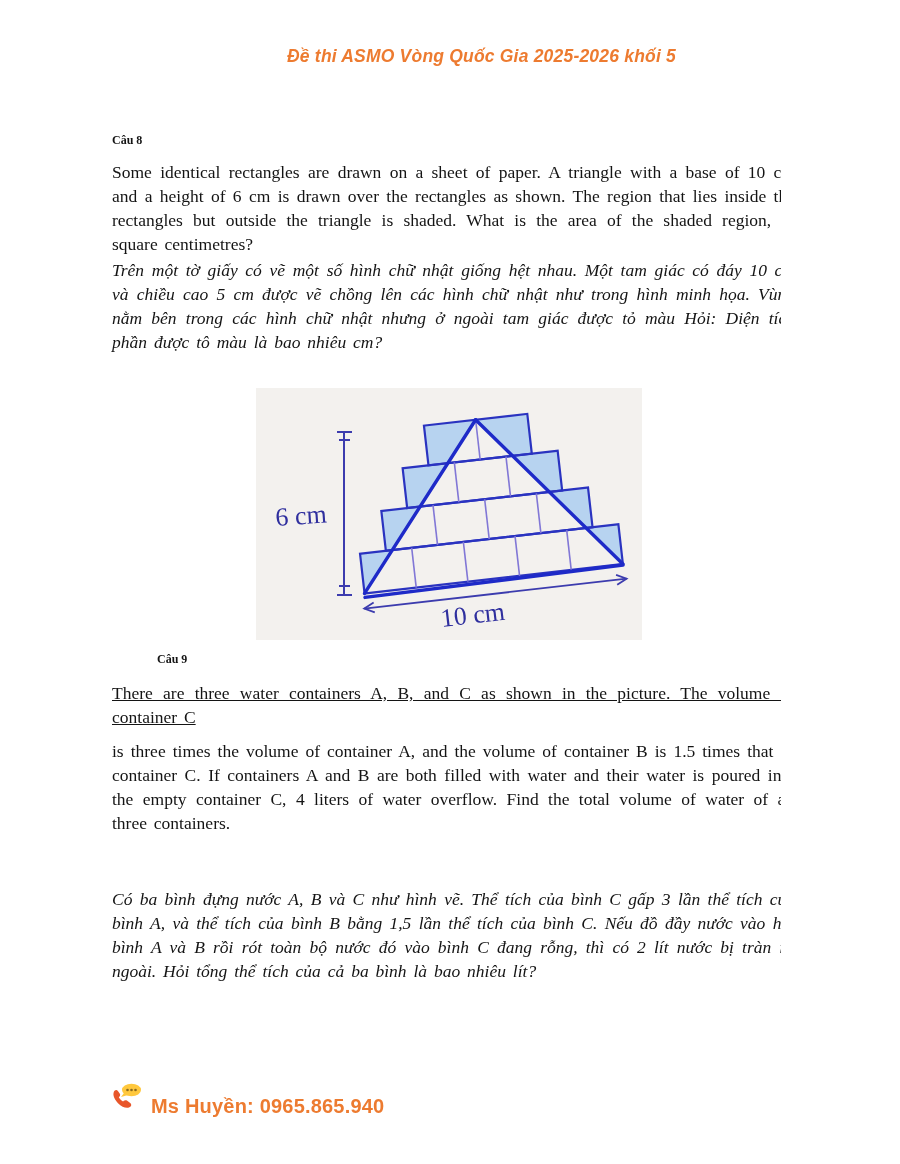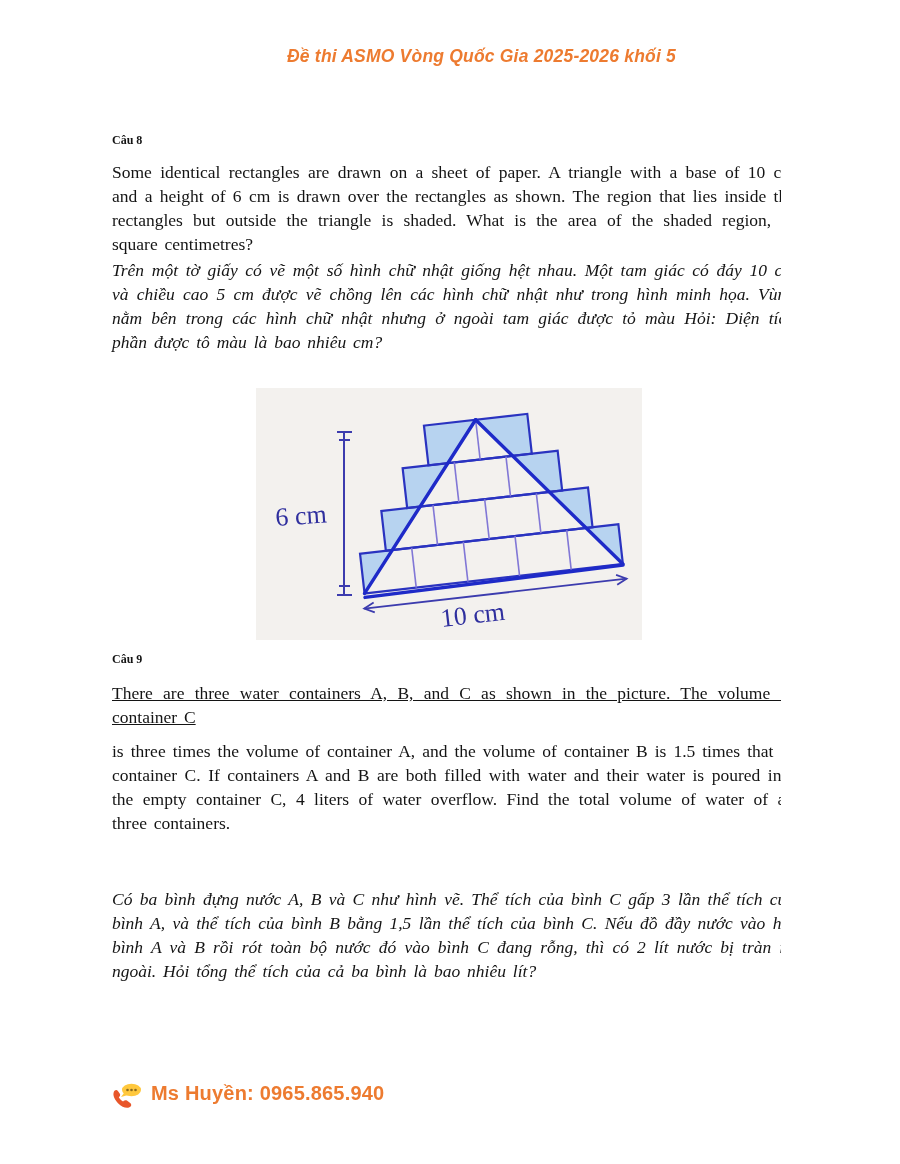--- a/index.html
+++ b/index.html
@@ -34,21 +34,21 @@
     width:386px;height:252px;
     background:#f3f1ee;
   }
   .figure-wrap svg{display:block;}
   .fig-label{
     font-family:"Liberation Serif","DejaVu Serif",serif;
     font-size:26px;fill:#2f2f9e;
   }
   .footer{
     position:absolute;left:106px;top:1082px;
-    display:flex;align-items:flex-start;gap:7px;
+    display:flex;align-items:flex-end;gap:7px;
     font-family:"Liberation Sans","DejaVu Sans",sans-serif;
   }
   .footer .contact{
     font-weight:bold;font-size:20px;color:#ED7B30;
     letter-spacing:.2px;
   }
 </style>
 </head>
 <body>
 
@@ -118,21 +118,21 @@
         <g stroke="#3c3cae" stroke-width="1.8" fill="none">
           <line x1="103" y1="222" x2="367" y2="222"></line>
           <polyline points="113,217 103,222 113,227"></polyline>
           <polyline points="357,217 367,222 357,227"></polyline>
         </g>
         <text class="fig-label" x="178" y="249">10 cm</text>
       </g>
     </svg>
   </div>
 
-  <div class="qhead" style="top:652px;">Câu 9</div>
+  <div class="qhead" style="top:652px;margin-left:45px;">Câu 9</div>
   <div class="para" style="top:681px;text-decoration:underline;">There are three water containers A, B, and C as shown in the picture. The volume of container C</div>
   <div class="para" style="top:739px;">is three times the volume of container A, and the volume of container B is 1.5 times that of container C. If containers A and B are both filled with water and their water is poured into the empty container C, 4 liters of water overflow. Find the total volume of water of all three containers.</div>
   <div class="para vi" style="top:887px;">Có ba bình đựng nước A, B và C như hình vẽ. Thể tích của bình C gấp 3 lần thể tích của bình A, và thể tích của bình B bằng 1,5 lần thể tích của bình C. Nếu đồ đầy nước vào hai bình A và B rồi rót toàn bộ nước đó vào bình C đang rỗng, thì có 2 lít nước bị tràn ra ngoài. Hỏi tổng thể tích của cả ba bình là bao nhiêu lít?</div>
 
   <div class="footer">
     <svg width="38" height="36" viewBox="0 0 38 36" xmlns="http://www.w3.org/2000/svg">
 
       <path d="M8.8 8.6 C6.2 11.2 7.4 16.6 12.0 21.2 C16.6 25.8 22.0 27.0 24.6 24.4 C25.6 23.4 25.4 21.8 24.2 20.9 L20.9 18.6 C19.9 17.9 18.6 18.0 17.8 18.8 L17.1 19.5 C15.6 18.7 13.7 16.9 12.8 15.3 L13.5 14.6 C14.3 13.8 14.4 12.5 13.7 11.5 L11.9 8.9 C11.1 7.8 9.7 7.7 8.8 8.6 Z" fill="#E8562A"></path>
 
       <g>

